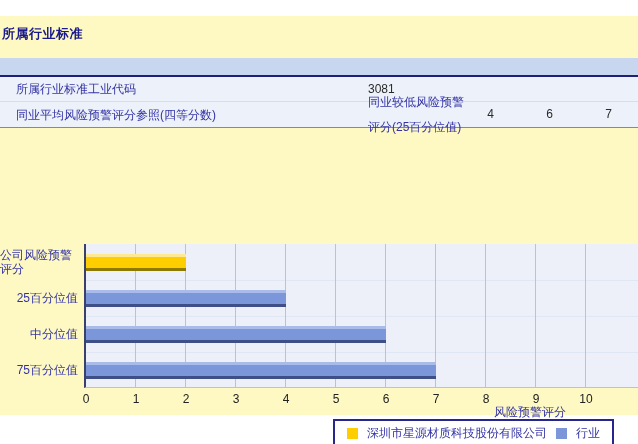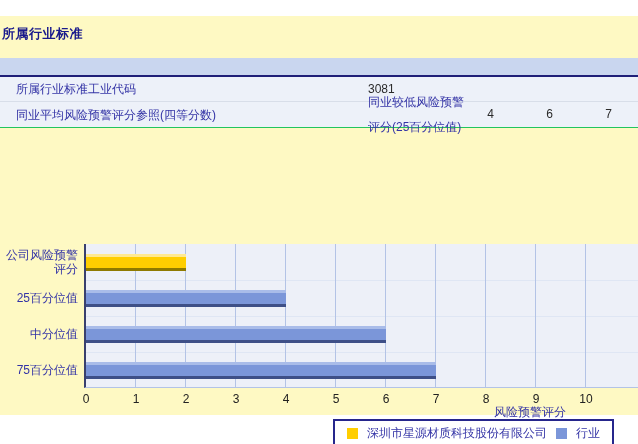--- a/index.html
+++ b/index.html
@@ -53,21 +53,21 @@
   }
   .gridline { position: absolute; top: 0; bottom: 0; width: 1px; background: #B3C3E6; }
   .bandline { position: absolute; left: 0; right: 0; height: 1px; background: #DFE6F4; }
   .bar { position: absolute; left: 0; height: 17px; }
   .y-labels {
     position: absolute; left: 0; top: 8px; width: 80px; height: 144px;
     display: flex; flex-direction: column;
   }
   .y-label {
     height: 36px; display: flex; align-items: center; justify-content: flex-end;
-    text-align: right; font-size: 12px; color: #3434A6; line-height: 14px;
+    font-size: 12px; color: #3434A6; line-height: 14px;
     padding-right: 2px;
   }
   .tick {
     position: absolute; top: 156px; transform: translateX(-50%);
     font-size: 12px; color: #222222;
   }
   .x-axis-label {
     position: absolute; left: 470px; top: 168px; width: 120px;
     text-align: center; font-size: 12px; color: #3434A6;
   }

